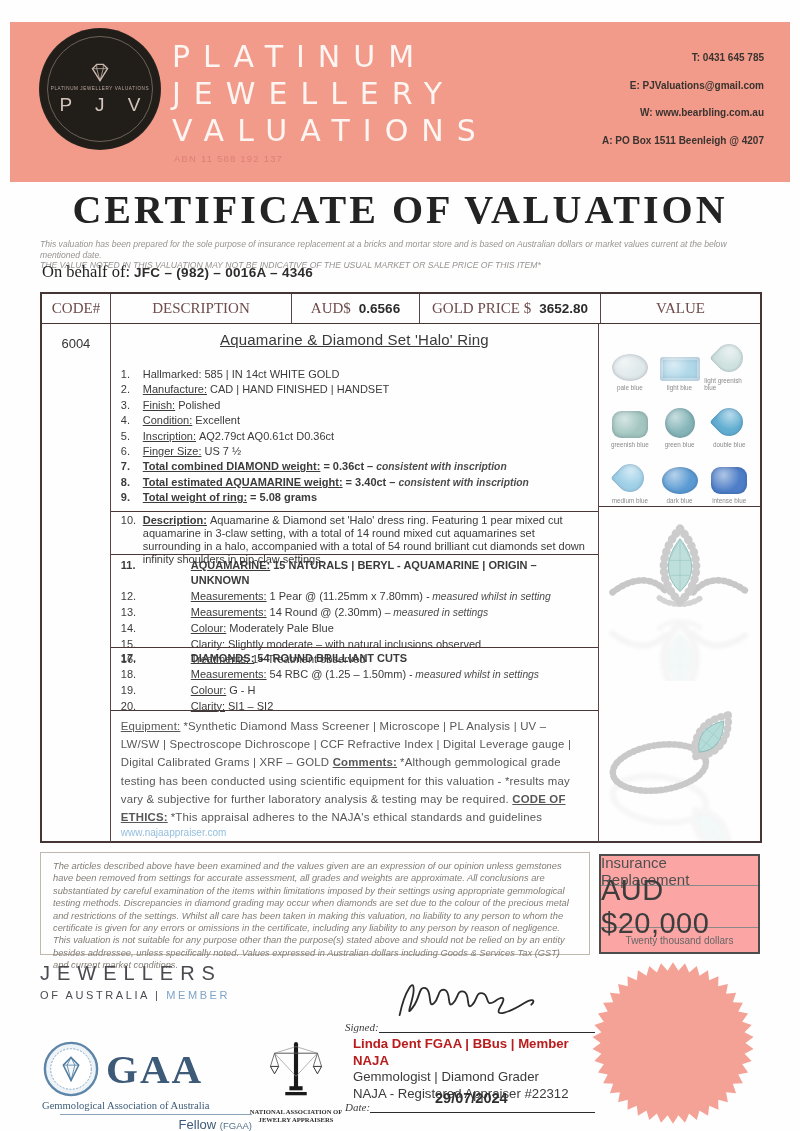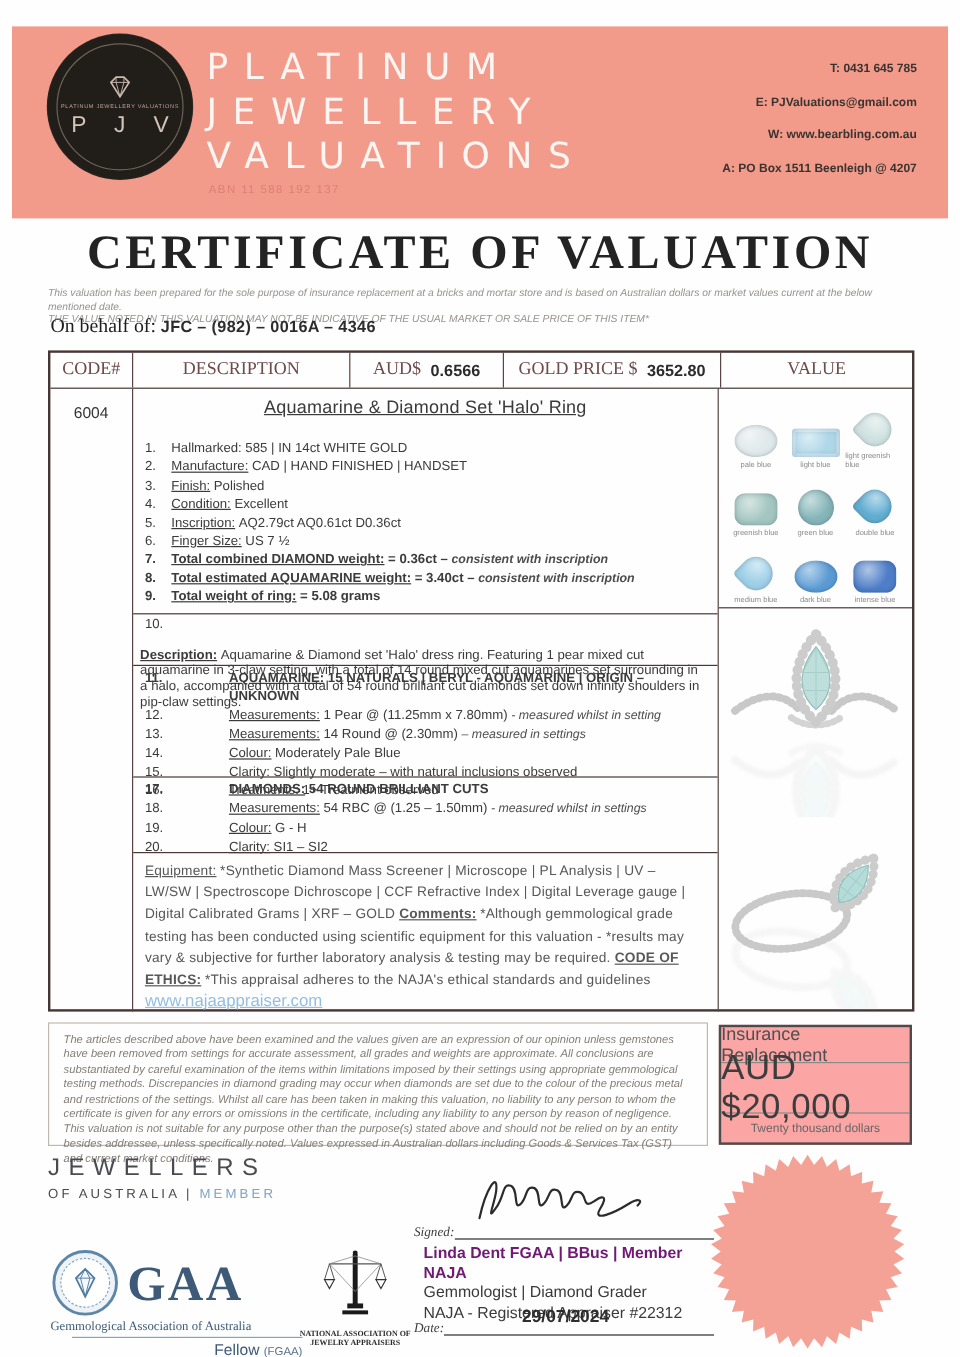--- a/index.html
+++ b/index.html
@@ -47,32 +47,32 @@
 
   .sec{box-sizing:border-box;padding:2px 8px 0 6px;}
   .sec.bordered{border-top:1.5px solid #4a3838;}
   .secA{height:157px;padding-top:13px;}
   .secB{height:43px;}
   .secC{height:93px;padding-top:3px;}
   .secD{height:63px;padding-top:3px;}
   .secE{flex:1;padding:5px 10px 0 10px;}
 
   .spec-row{display:flex;font-size:11px;line-height:15.4px;color:#3b3b3b;}
-  .secB .spec-row{line-height:13px;flex-direction:column;}
+  .secB .spec-row{line-height:13px;}
   .secC .spec-row,.secD .spec-row{line-height:14.9px;gap:48px;}
   .spec-num{flex:0 0 26px;padding-left:4px;box-sizing:border-box;}
   .spec-text{flex:1;}
   .spec-label{margin-right:3px;}
   .u{text-decoration:underline;}
   .bu{font-weight:bold;text-decoration:underline;}
   .b{font-weight:bold;}
   .spec-note{font-style:italic;margin-left:3px;font-size:10.3px;color:#4c4c4c;}
 
   .eq-line{font-size:11.4px;line-height:16.2px;color:#575757;letter-spacing:.2px;}
-  .ethics-link{font-size:14px;color:#93bede;text-decoration:underline;line-height:16px;cursor:pointer;}
+  .ethics-link{font-size:10px;color:#93bede;line-height:16px;cursor:pointer;}
 
   
   .gem-box{height:183px;border-bottom:1.5px solid #4a3838;box-sizing:border-box;
            display:grid;grid-template-columns:repeat(3,1fr);padding:8px 6px 2px 6px;row-gap:4px;}
   .gem-cell{display:flex;flex-direction:column;align-items:center;justify-content:flex-end;gap:3px;}
   .gem-stone{width:36px;height:27px;background:radial-gradient(circle at 35% 30%,rgba(255,255,255,.55),rgba(255,255,255,0) 55%),var(--gc,#bcd);box-shadow:inset 0 0 4px rgba(0,0,40,.25);}
   .sh-oval{border-radius:50%;}
   .sh-em{width:40px;height:24px;border-radius:3px;box-shadow:inset 0 0 0 3px rgba(255,255,255,.35),inset 0 0 6px rgba(0,0,60,.3);}
   .sh-pear{width:28px;height:28px;border-radius:50% 50% 50% 4px;transform:rotate(45deg);margin-bottom:2px;}
   .sh-cushion{border-radius:9px;}
@@ -109,21 +109,21 @@
 
   .naja{position:absolute;left:248px;top:1040px;width:96px;text-align:center;}
   .naja-text{font-family:"Liberation Serif",serif;font-weight:bold;font-size:6.6px;color:#2e2e2e;line-height:8px;margin-top:2px;}
 
   .sig-area{position:absolute;left:345px;top:970px;width:250px;}
   .sig-svg{position:absolute;left:35px;top:0;}
   .signed-row{position:absolute;left:0;top:48px;width:250px;display:flex;align-items:flex-end;}
   .lbl-it{font-family:"Liberation Serif",serif;font-style:italic;font-size:11px;color:#3c3c3c;}
   .sig-line{flex:1;border-bottom:1.6px solid #2c2c2c;height:14px;}
   .signer{position:absolute;left:8px;top:66px;font-size:13.2px;color:#3a3a3a;line-height:16.5px;}
-  .signer-name{font-weight:bold;color:#701a75;}
+  .signer-name{font-weight:bold;color:#b91c1c;}
   .date-area{position:absolute;left:345px;top:1090px;width:250px;height:30px;}
   .date-row{position:absolute;left:0;top:8px;width:250px;display:flex;align-items:flex-end;}
   .date-value{position:absolute;left:90px;top:0px;font-size:14.5px;font-weight:bold;color:#2e2e2e;}
 
   .seal{position:absolute;left:584px;top:955px;}
 
   svg{display:block;}
 </style>
 </head>
 <body>

